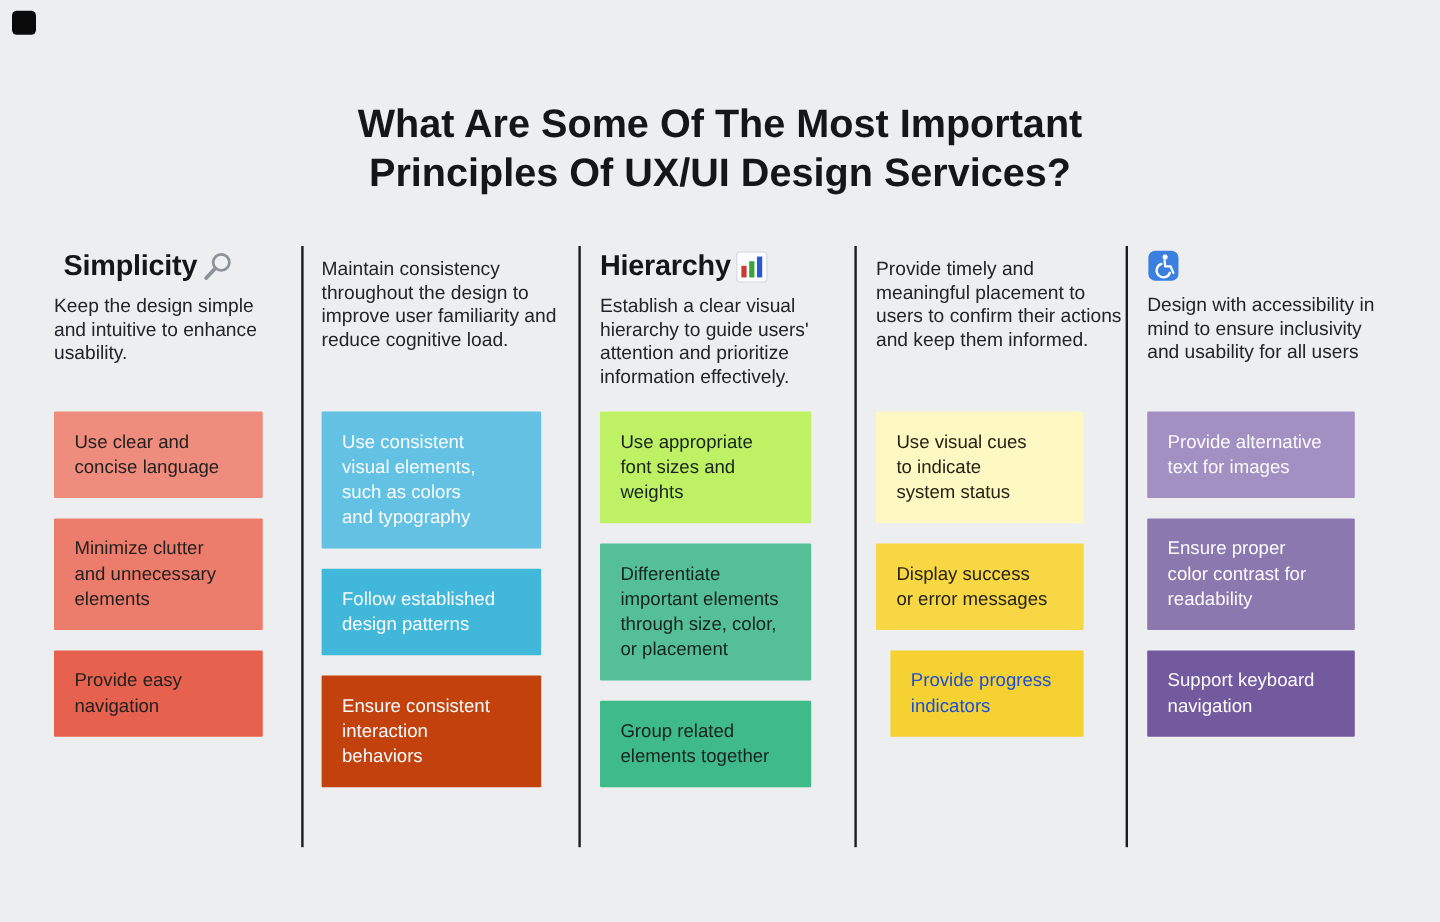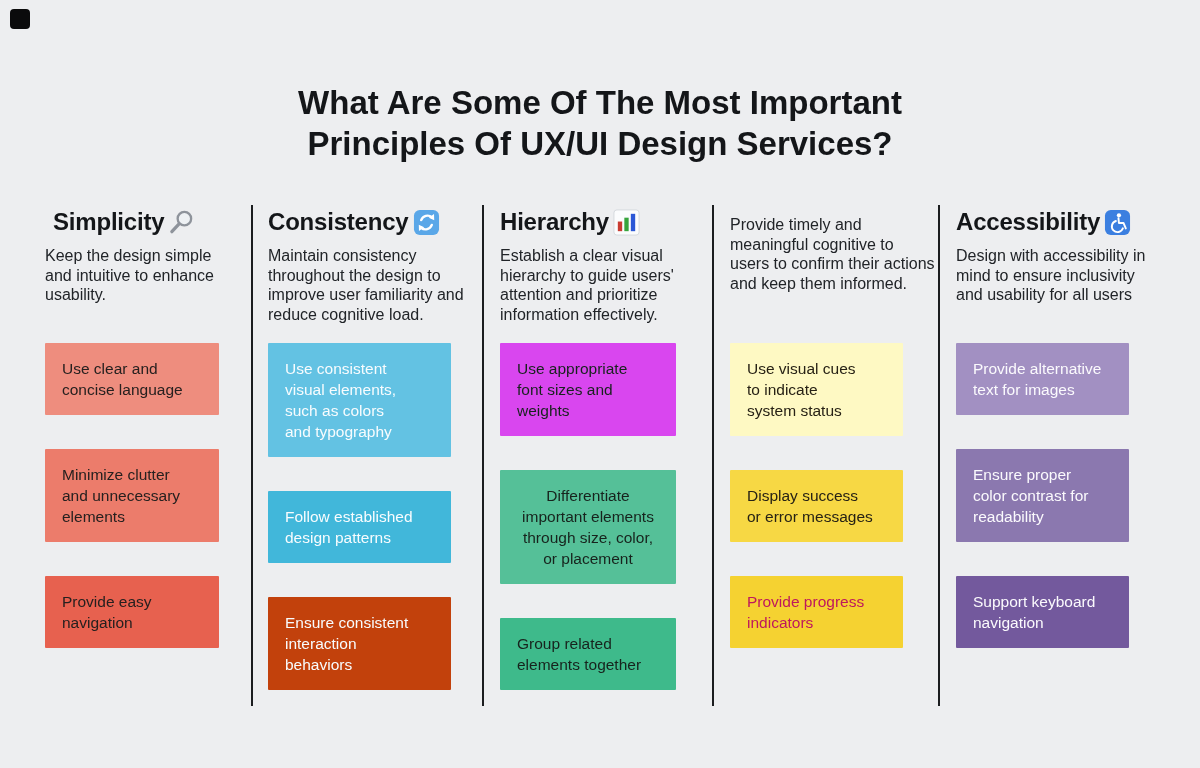--- a/index.html
+++ b/index.html
@@ -37,21 +37,21 @@
     padding-top:3px;white-space:pre;color:#141619;
   }
   .col-1 .heading{padding-left:8px}
   .heading .icon{flex:0 0 auto;display:inline-flex}
   .desc{
     margin-top:10px;font-size:16px;line-height:19.5px;
     white-space:pre;color:#212428;overflow:visible;
   }
   .cards{
     position:absolute;left:0;top:138px;width:100%;
-    display:flex;flex-direction:column;gap:34px;
+    display:flex;flex-direction:column;gap:17px;
   }
   .card{
     padding:15px 17px;border-radius:1px;
     font-size:15.5px;line-height:21px;white-space:pre;overflow:visible;
   }
 </style>
 </head>
 <body>
 
 <div class="logo-mark"></div>
@@ -82,32 +82,20 @@
 concise language</div>
     <div class="card" style="background: rgb(236, 124, 107); color: rgb(38, 32, 31);">Minimize clutter
 and unnecessary
 elements</div>
     <div class="card" style="background: rgb(231, 97, 79); color: rgb(38, 32, 31);">Provide easy
 navigation</div>
   </div>
 </section>
 
 <section class="col col-2">
-  <div class="heading">
-    <span>Consistency</span>
-    <span class="icon">
-      <svg width="27" height="27" viewBox="0 0 28 28">
-        <rect x="1" y="1" width="26" height="26" rx="6" fill="#5aa7e8"></rect>
-        <path d="M8.5 11.5 A7 7 0 0 1 19.6 8.6" stroke="#ffffff" stroke-width="2.5" fill="none" stroke-linecap="round"></path>
-        <polygon points="21.8,5.2 22,11.6 16.4,9.2" fill="#ffffff"></polygon>
-        <path d="M19.5 16.5 A7 7 0 0 1 8.4 19.4" stroke="#ffffff" stroke-width="2.5" fill="none" stroke-linecap="round"></path>
-        <polygon points="6.2,22.8 6,16.4 11.6,18.8" fill="#ffffff"></polygon>
-      </svg>
-    </span>
-  </div>
   <div class="desc">Maintain consistency
 throughout the design to
 improve user familiarity and
 reduce cognitive load.</div>
   <div class="cards">
     <div class="card" style="background: rgb(99, 194, 227); color: rgb(248, 252, 254);">Use consistent
 visual elements,
 such as colors
 and typography</div>
     <div class="card" style="background: rgb(65, 183, 218); color: rgb(248, 252, 254);">Follow established
@@ -128,51 +116,50 @@
         <rect x="11.75" y="9" width="4.5" height="14" fill="#37a43c"></rect>
         <rect x="18.5" y="5" width="4.5" height="18" fill="#2b57d6"></rect>
       </svg>
     </span>
   </div>
   <div class="desc">Establish a clear visual
 hierarchy to guide users'
 attention and prioritize
 information effectively.</div>
   <div class="cards">
-    <div class="card" style="background: #d946ef; color: rgb(23, 35, 29);">Use appropriate
+    <div class="card" style="background: #bef264; color: rgb(23, 35, 29);">Use appropriate
 font sizes and
 weights</div>
-    <div class="card" style="background: rgb(85, 192, 152); color: rgb(23, 35, 29); text-align: center;">Differentiate
+    <div class="card" style="background: rgb(85, 192, 152); color: rgb(23, 35, 29);">Differentiate
 important elements
 through size, color,
 or placement</div>
     <div class="card" style="background: rgb(62, 186, 139); color: rgb(23, 35, 29);">Group related
 elements together</div>
   </div>
 </section>
 
 <section class="col col-4">
   <div class="desc">Provide timely and
-meaningful cognitive to
+meaningful placement to
 users to confirm their actions
 and keep them informed.</div>
   <div class="cards">
     <div class="card" style="background: #fef9c3; color: rgb(39, 34, 21);">Use visual cues
 to indicate
 system status</div>
     <div class="card" style="background: rgb(247, 216, 68); color: rgb(39, 34, 21);">Display success
 or error messages</div>
-    <div class="card" style="background: rgb(245, 210, 49); color: #be185d;">Provide progress
+    <div class="card" style="background: rgb(245, 210, 49); color: #1d4ed8; margin-left: 12px;">Provide progress
 indicators</div>
   </div>
 </section>
 
 <section class="col col-5">
   <div class="heading">
-    <span>Accessibility</span>
     <span class="icon">
       <svg width="27" height="27" viewBox="0 0 28 28">
         <rect x="1" y="1" width="26" height="26" rx="6" fill="#3b7fe0"></rect>
         <circle cx="15.5" cy="6.5" r="2.2" fill="#ffffff"></circle>
         <path d="M15 9.5 l0.5 5 h4.7 l2.4 5.6" stroke="#ffffff" stroke-width="2" fill="none" stroke-linecap="round" stroke-linejoin="round"></path>
         <path d="M12.3 12.4 a5.9 5.9 0 1 0 7.3 7.6" stroke="#ffffff" stroke-width="2" fill="none" stroke-linecap="round"></path>
       </svg>
     </span>
   </div>
   <div class="desc">Design with accessibility in

